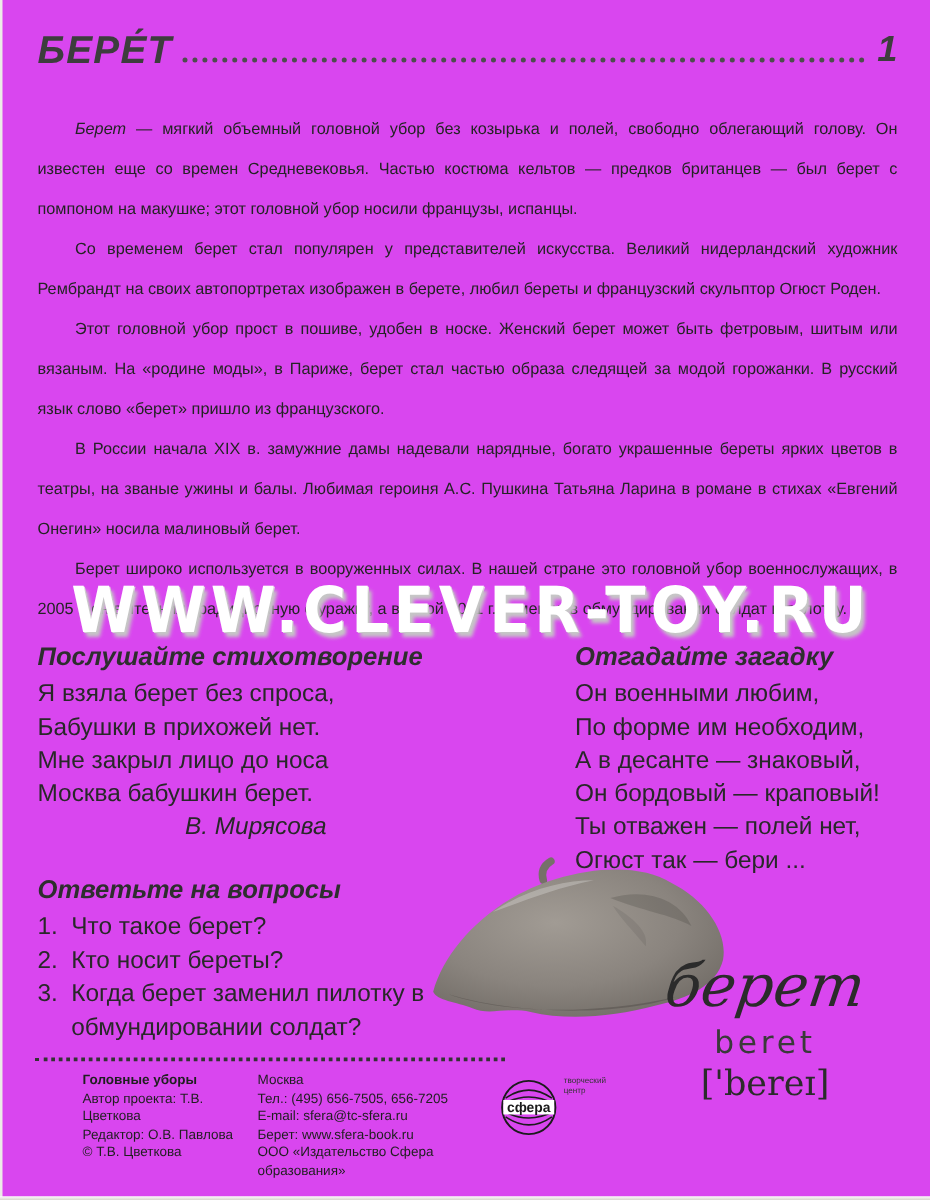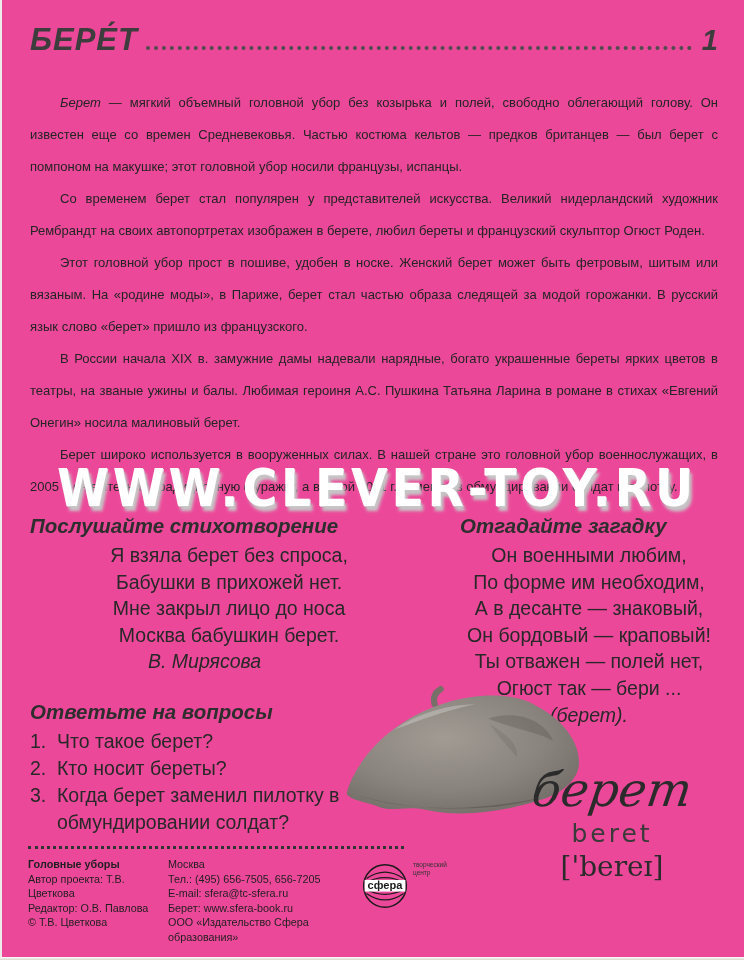--- a/index.html
+++ b/index.html
@@ -1,18 +1,18 @@
 <!DOCTYPE html>
 <html><head>
 <meta charset="utf-8">
 <style>
   html,body{margin:0;padding:0;}
   body{width:744px;height:960px;background:#e9e7e3;}
   .sheet{
-    position:relative;width:744px;height:960px;background:#ec4899;overflow:hidden;
+    position:relative;width:744px;height:960px;background:#d946ef;overflow:hidden;
     font-family:"Liberation Sans", sans-serif;color:#262626;
   }
   .edge-left{position:absolute;left:0;top:0;bottom:0;width:2px;background:#edebe7;}
   .edge-bottom{position:absolute;left:0;right:0;bottom:0;height:3px;
     background:linear-gradient(#fdfdfb,#d9d6cf);}
 
   
   .header{position:absolute;top:24px;left:30px;right:26px;display:flex;align-items:flex-end;}
   .title{font-style:italic;font-weight:bold;font-size:31px;letter-spacing:1px;color:#3d3d3d;
     white-space:nowrap;line-height:1;}
@@ -33,21 +33,21 @@
     text-shadow:3px 4px 3px #c6c6c6, 1px 1px 0 #dedede;
     transform:scaleY(1.08);pointer-events:none;
   }
 
   
   .cols{position:absolute;top:512px;left:30px;right:26px;display:flex;}
   .col-left{width:398px;flex:none;}
   .col-right{flex:1;margin-left:32px;}
   .section-heading{font-weight:bold;font-style:italic;font-size:20.5px;color:#2e2e2e;
     line-height:27px;margin-bottom:3px;}
-  .verse-line{font-size:19.5px;line-height:26.6px;color:#282828;text-align:center;}
+  .verse-line{font-size:19.5px;line-height:26.6px;color:#282828;}
   .attribution{font-style:italic;font-size:19.5px;line-height:26.6px;margin-left:118px;color:#282828;}
   .answer-italic{font-style:italic;}
 
   
   .questions{position:absolute;top:698px;left:30px;width:332px;}
   .q-item{display:flex;font-size:19.5px;line-height:27px;color:#282828;}
   .q-num{width:27px;flex:none;}
   .q-text{flex:1;}
 
   
@@ -59,21 +59,21 @@
     color:#2b2b2b;line-height:1.1;transform:skewX(-8deg);}
   .vocab-latin{font-family:"DejaVu Sans", sans-serif;font-size:25px;letter-spacing:3px;
     color:#3a3a3a;margin-top:4px;line-height:1.15;}
   .vocab-phonetic{font-family:"DejaVu Serif", serif;font-size:28px;color:#2b2b2b;
     margin-top:2px;line-height:1.2;}
 
   
   .footer{position:absolute;left:28px;top:846px;width:692px;}
   .footer-rule{width:376px;height:0;border-top:3px dotted #333;margin-bottom:8px;}
   .footer-cols{display:flex;align-items:flex-start;font-size:10.8px;line-height:14.5px;color:#1f1f1f;}
-  .f-col1{width:140px;flex:none;}
+  .f-col1{width:140px;flex:none;margin-left:38px;}
   .f-col2{width:192px;flex:none;}
   .f-title{font-weight:bold;}
   .f-logo{display:flex;margin-left:0;margin-top:4px;}
   .logo-caption{font-size:6.5px;line-height:7.5px;color:#333;margin-left:3px;}
 </style>
 </head>
 <body>
 
 <div class="sheet">
   <div class="edge-left"></div>

